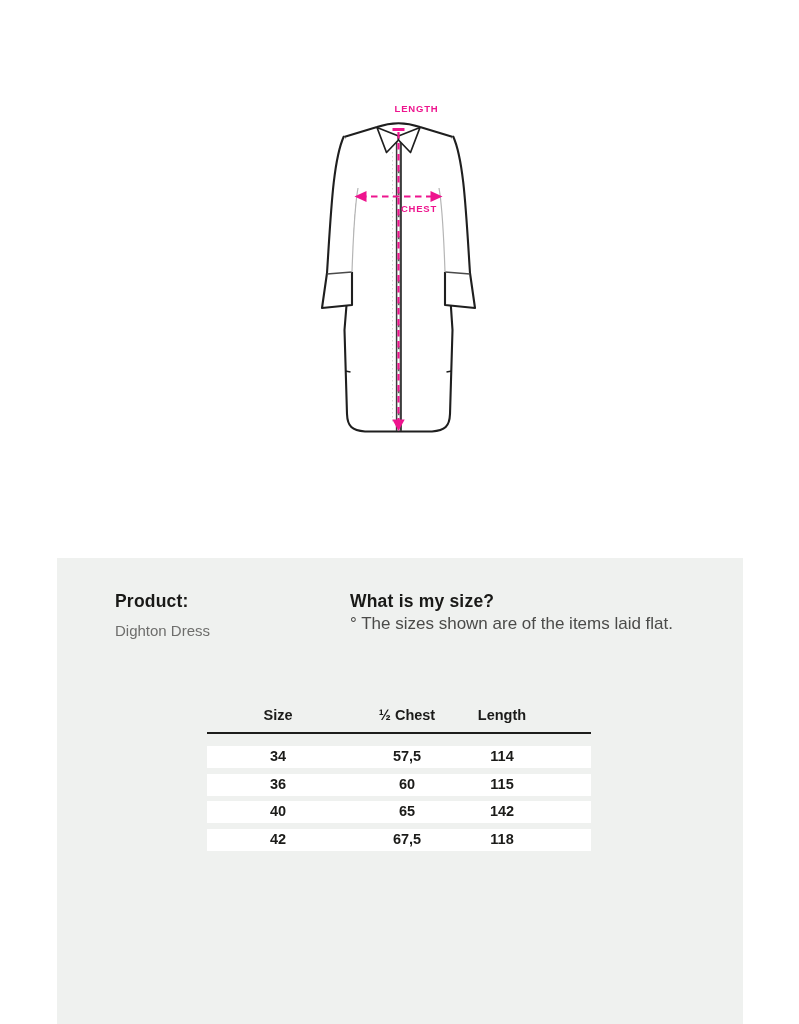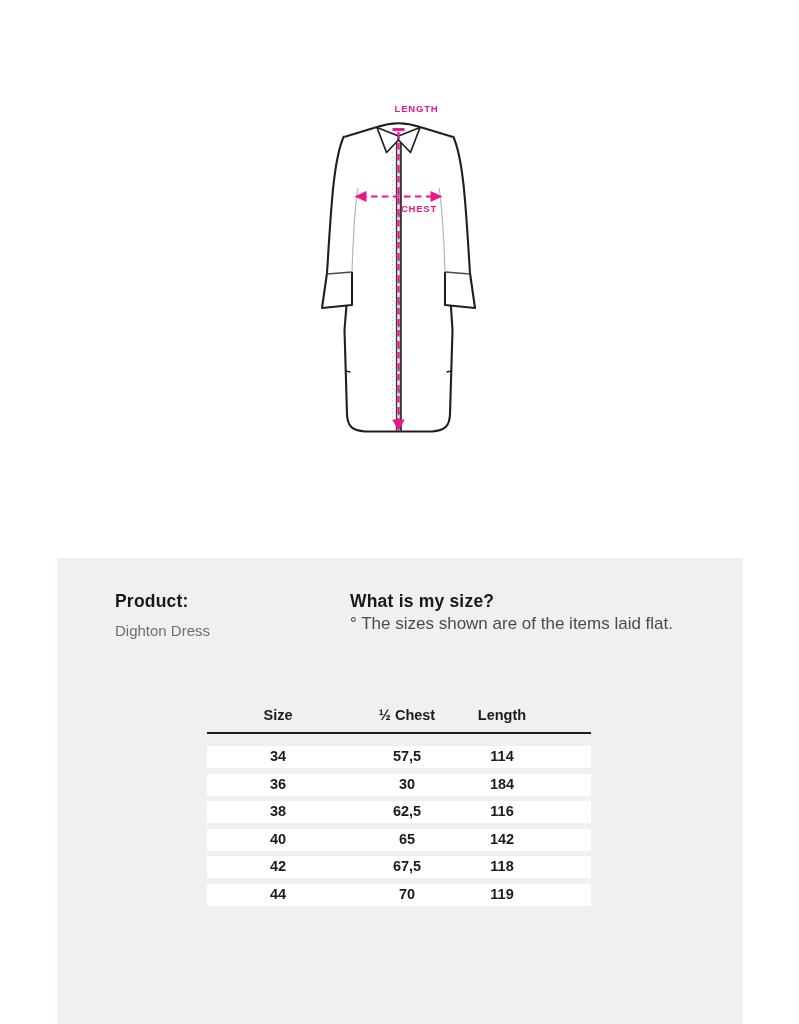--- a/index.html
+++ b/index.html
@@ -153,40 +153,30 @@
         <span class="cell c3">Length</span>
       </div>
       <div class="tbody" id="table-body">
           <div class="trow">
             <span class="cell c1">34</span>
             <span class="cell c2">57,5</span>
             <span class="cell c3">114</span>
           </div>
           <div class="trow">
             <span class="cell c1">36</span>
-            <span class="cell c2">30</span>
-            <span class="cell c3">184</span>
-          </div>
-          <div class="trow">
-            <span class="cell c1">38</span>
-            <span class="cell c2">62,5</span>
-            <span class="cell c3">116</span>
+            <span class="cell c2">60</span>
+            <span class="cell c3">115</span>
           </div>
           <div class="trow">
             <span class="cell c1">40</span>
             <span class="cell c2">65</span>
             <span class="cell c3">142</span>
           </div>
           <div class="trow">
             <span class="cell c1">42</span>
             <span class="cell c2">67,5</span>
             <span class="cell c3">118</span>
           </div>
-          <div class="trow">
-            <span class="cell c1">44</span>
-            <span class="cell c2">70</span>
-            <span class="cell c3">119</span>
-          </div>
         </div>
     </div>
 
   </div>
 </div>
 
 </body></html>

